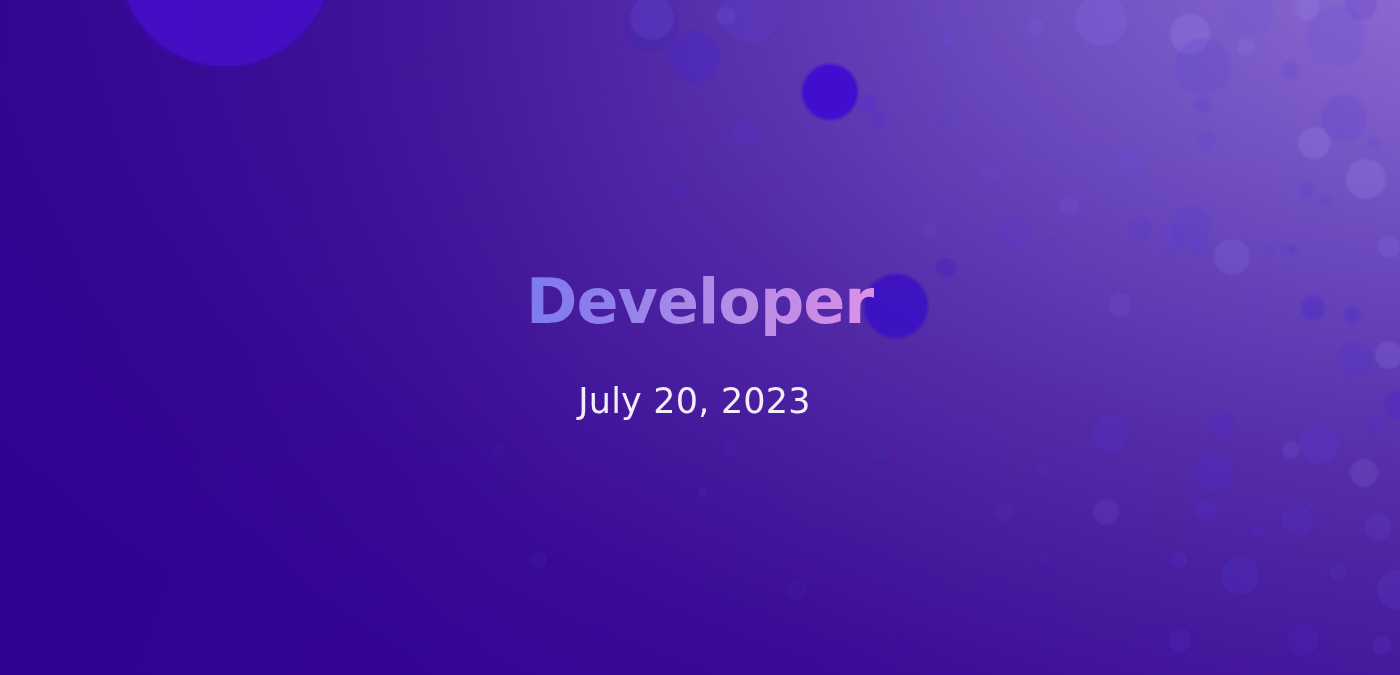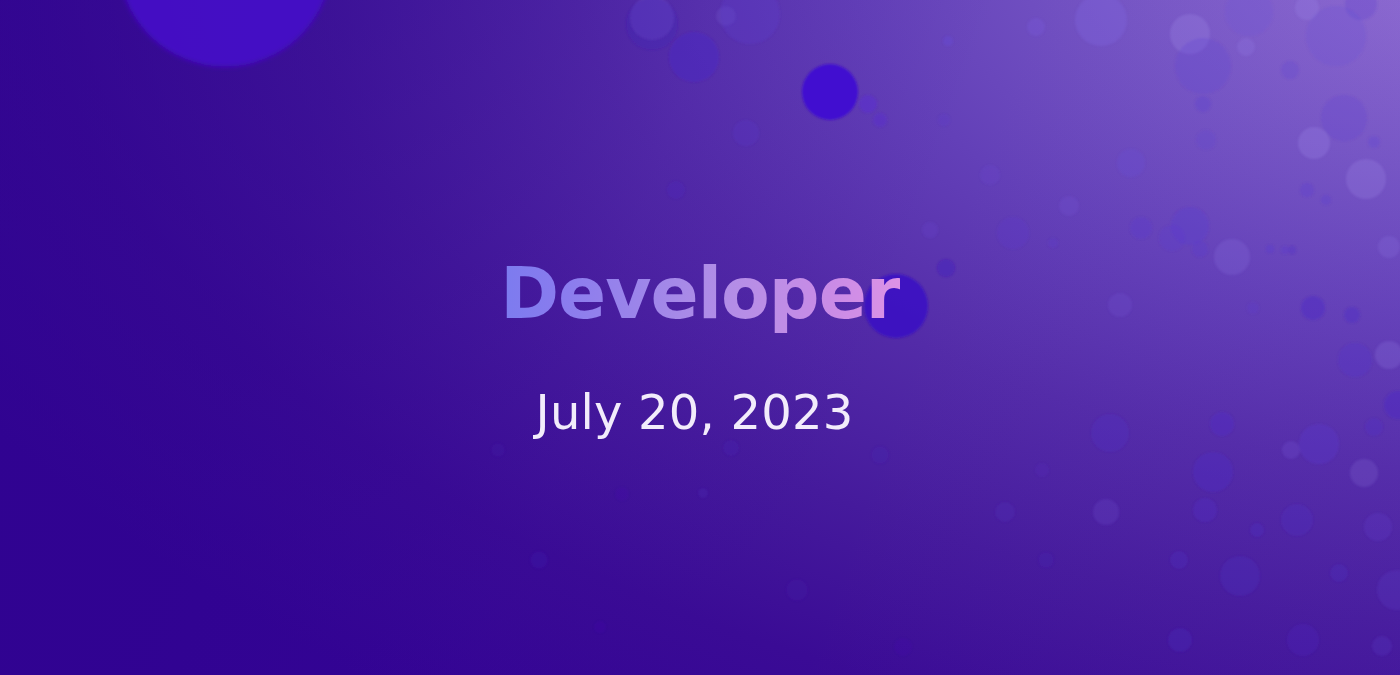--- a/index.html
+++ b/index.html
@@ -47,44 +47,44 @@
   
   .content {
     position: absolute;
     inset: 0;
     display: flex;
     flex-direction: column;
     align-items: center;
     justify-content: center;
   }
   .title {
-    margin: 16px;
+    margin: 10px;
     text-align: center;
-    font-size: 71px;
+    font-size: 62px;
     line-height: 1.18;
     font-weight: 700;
     letter-spacing: -1px;
     background-image: linear-gradient(92deg,
       #7b7bef 0%,
       #8a7cee 16%,
       #9a84ea 33%,
       #ac8ce7 50%,
       #bb8ee6 66%,
       #c98be6 82%,
       #dd93e6 100%);
     -webkit-background-clip: text;
     background-clip: text;
     color: transparent;
     -webkit-text-fill-color: transparent;
   }
   .title-line { display: block; }
   .subtitle {
     margin: 34px 11px 0 0;
     text-align: center;
-    font-size: 48px;
+    font-size: 35px;
     line-height: 1.1;
     font-weight: 400;
     letter-spacing: 0.2px;
     color: #f2ecfb;
   }
 </style>
 </head>
 <body>
 
 <div id="stage">

